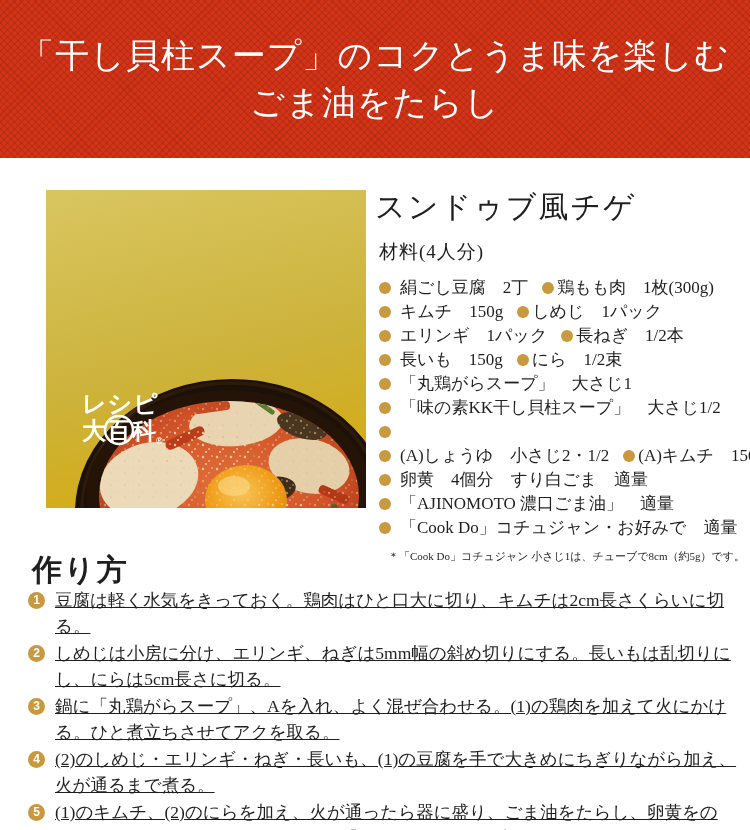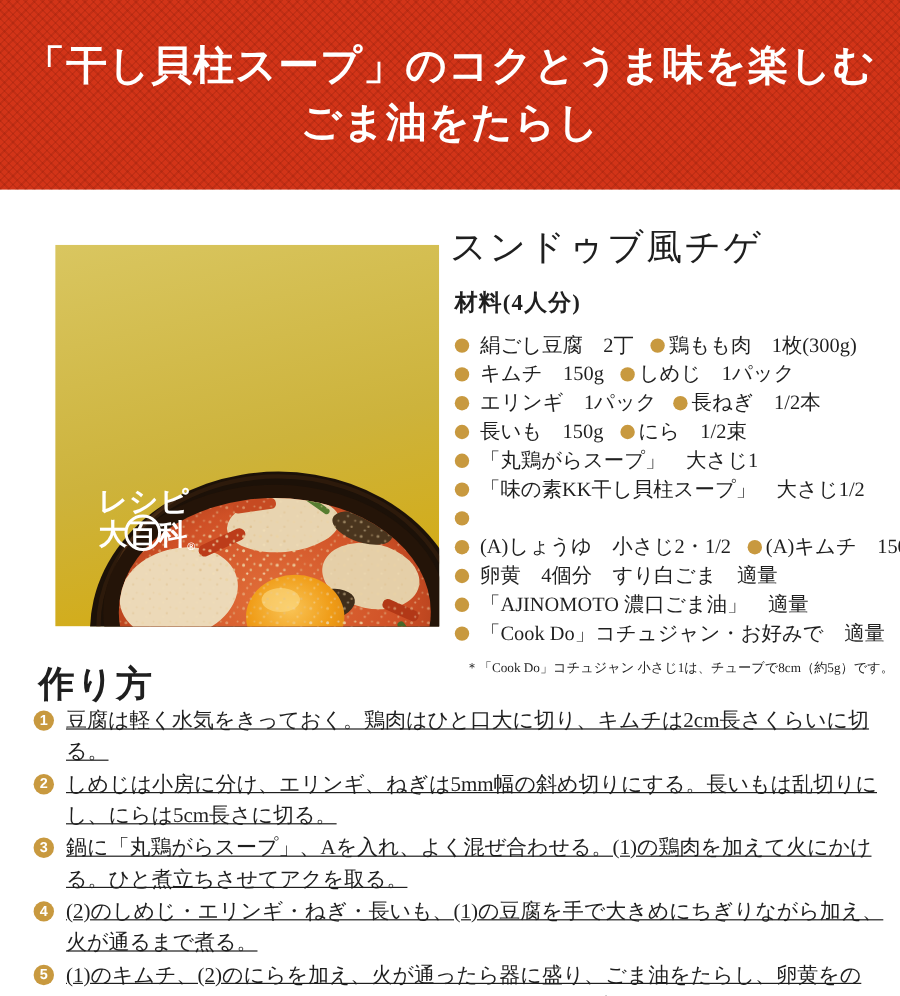--- a/index.html
+++ b/index.html
@@ -20,32 +20,32 @@
     background-color:var(--banner-bg);
     background-image:
       repeating-linear-gradient(45deg, rgba(110,18,4,.16) 0 1.5px, transparent 1.5px 5px),
       repeating-linear-gradient(-45deg, rgba(110,18,4,.16) 0 1.5px, transparent 1.5px 5px);
     display:flex;flex-direction:column;align-items:center;justify-content:center;
     gap:10px;
   }
   .banner-line{
     color:var(--banner-text);
     font-family:"Liberation Sans","DejaVu Sans",sans-serif;
-    font-weight:bold;font-size:34px;letter-spacing:1px;line-height:1.1;
+    font-weight:normal;font-size:34px;letter-spacing:1px;line-height:1.1;
     text-align:right;white-space:nowrap;
   }
   
-  .photo-wrap{position:absolute;left:30px;top:204px;width:316px;height:318px;padding-left:16px;}
+  .photo-wrap{position:absolute;left:30px;top:190px;width:316px;height:318px;padding-left:16px;}
   
   .right-col{position:absolute;left:375px;top:190px;width:372px;}
   .recipe-title{
     font-size:30px;font-weight:normal;letter-spacing:2px;margin:0;line-height:1.1;
   }
   .materials-heading{
-    font-size:19px;font-weight:bold;margin:16px 0 11px 4px;letter-spacing:1px;
+    font-size:19px;font-weight:normal;margin:16px 0 11px 4px;letter-spacing:1px;
   }
   .ingredients{
     list-style:none;margin:9px 0 0 4px;padding:0;
   }
   .ing-line{
     font-size:17px;line-height:24px;white-space:nowrap;letter-spacing:0;
   }
   .bullet{
     display:inline-block;width:12px;height:12px;border-radius:50%;
     background:var(--gold);margin-right:9px;vertical-align:-1px;

